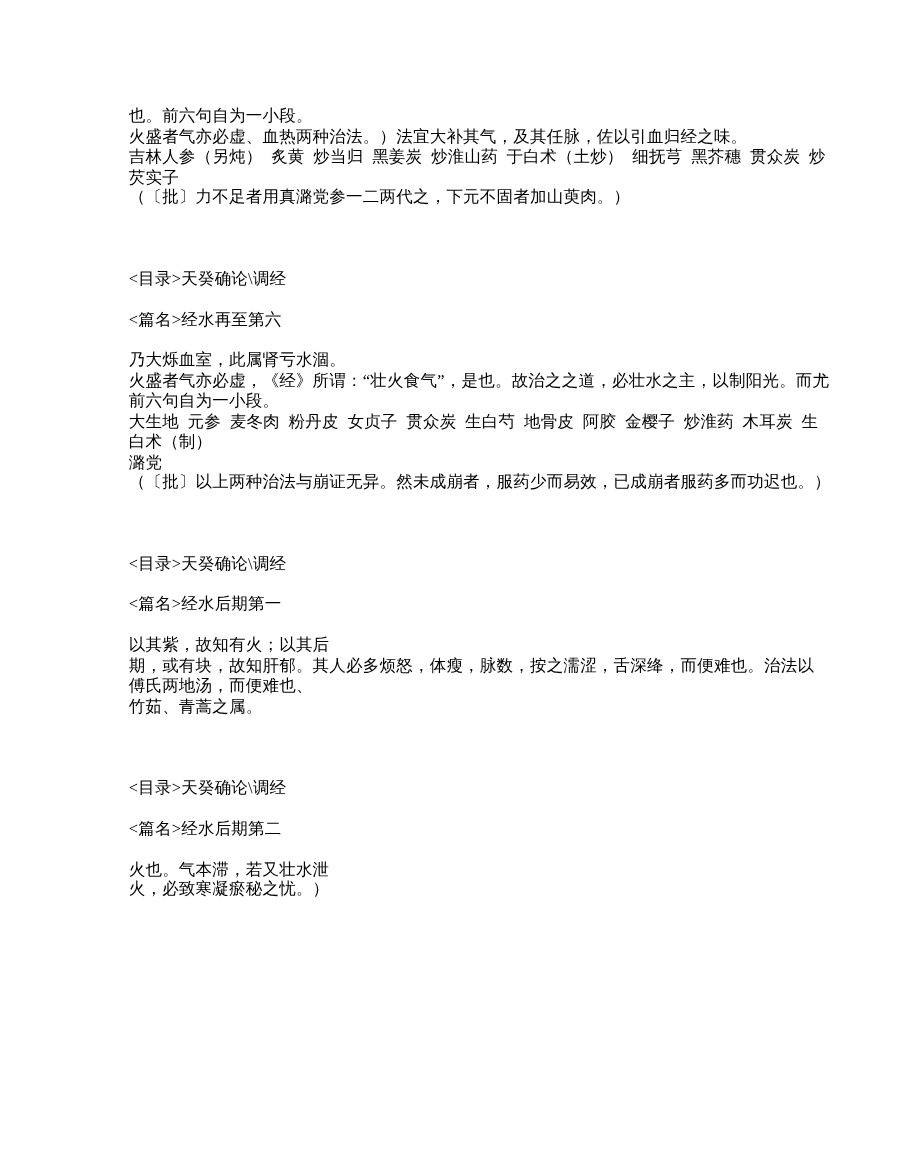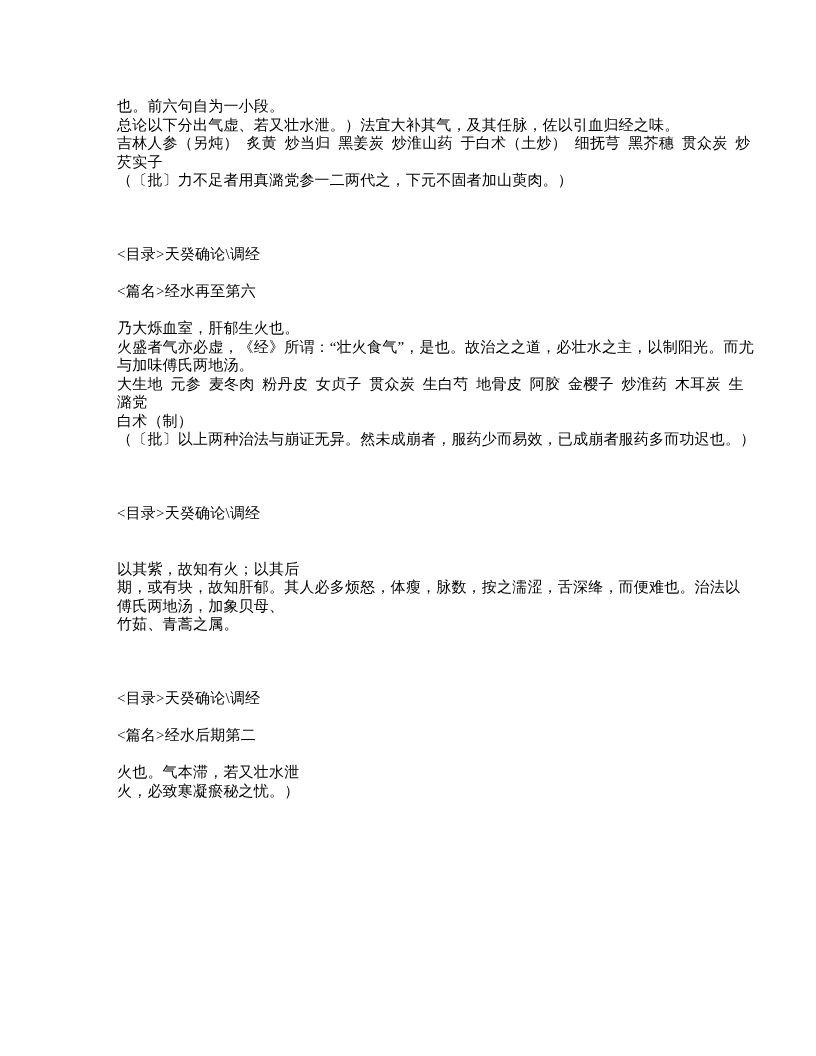--- a/index.html
+++ b/index.html
@@ -30,47 +30,48 @@
     letter-spacing: 0.2px;
   }
   .line.blank {  }
 </style>
 </head>
 <body>
 
 <div class="page">
   <div class="doc-body">
       <div class="line text">也。前六句自为一小段。</div>
-      <div class="line text">总论以下分出气虚、若又壮水泄。）法宜大补其气，及其任脉，佐以引血归经之味。</div>
+      <div class="line text">火盛者气亦必虚、血热两种治法。）法宜大补其气，及其任脉，佐以引血归经之味。</div>
       <div class="line herbs">吉林人参（另炖）  炙黄  炒当归  黑姜炭  炒淮山药  于白术（土炒）  细抚芎  黑芥穗  贯众炭  炒</div>
       <div class="line herbs">芡实子</div>
       <div class="line note">（〔批〕力不足者用真潞党参一二两代之，下元不固者加山萸肉。）</div>
       <div class="line blank">&nbsp;</div>
       <div class="line blank">&nbsp;</div>
       <div class="line blank">&nbsp;</div>
       <div class="line catalog">&lt;目录&gt;天癸确论\调经</div>
       <div class="line blank">&nbsp;</div>
       <div class="line title">&lt;篇名&gt;经水再至第六</div>
       <div class="line blank">&nbsp;</div>
-      <div class="line text">乃大烁血室，肝郁生火也。</div>
+      <div class="line text">乃大烁血室，此属肾亏水涸。</div>
       <div class="line text">火盛者气亦必虚，《经》所谓：“壮火食气”，是也。故治之之道，必壮水之主，以制阳光。而尤</div>
-      <div class="line text">与加味傅氏两地汤。</div>
+      <div class="line text">前六句自为一小段。</div>
       <div class="line herbs">大生地  元参  麦冬肉  粉丹皮  女贞子  贯众炭  生白芍  地骨皮  阿胶  金樱子  炒淮药  木耳炭  生</div>
+      <div class="line herbs">白术（制）</div>
       <div class="line herbs">潞党</div>
-      <div class="line herbs">白术（制）</div>
       <div class="line note">（〔批〕以上两种治法与崩证无异。然未成崩者，服药少而易效，已成崩者服药多而功迟也。）</div>
       <div class="line blank">&nbsp;</div>
       <div class="line blank">&nbsp;</div>
       <div class="line blank">&nbsp;</div>
       <div class="line catalog">&lt;目录&gt;天癸确论\调经</div>
       <div class="line blank">&nbsp;</div>
+      <div class="line title">&lt;篇名&gt;经水后期第一</div>
       <div class="line blank">&nbsp;</div>
       <div class="line text">以其紫，故知有火；以其后</div>
       <div class="line text">期，或有块，故知肝郁。其人必多烦怒，体瘦，脉数，按之濡涩，舌深绛，而便难也。治法以</div>
-      <div class="line text">傅氏两地汤，加象贝母、</div>
+      <div class="line text">傅氏两地汤，而便难也、</div>
       <div class="line text">竹茹、青蒿之属。</div>
       <div class="line blank">&nbsp;</div>
       <div class="line blank">&nbsp;</div>
       <div class="line blank">&nbsp;</div>
       <div class="line catalog">&lt;目录&gt;天癸确论\调经</div>
       <div class="line blank">&nbsp;</div>
       <div class="line title">&lt;篇名&gt;经水后期第二</div>
       <div class="line blank">&nbsp;</div>
       <div class="line text">火也。气本滞，若又壮水泄</div>
       <div class="line text">火，必致寒凝瘀秘之忧。）</div>

